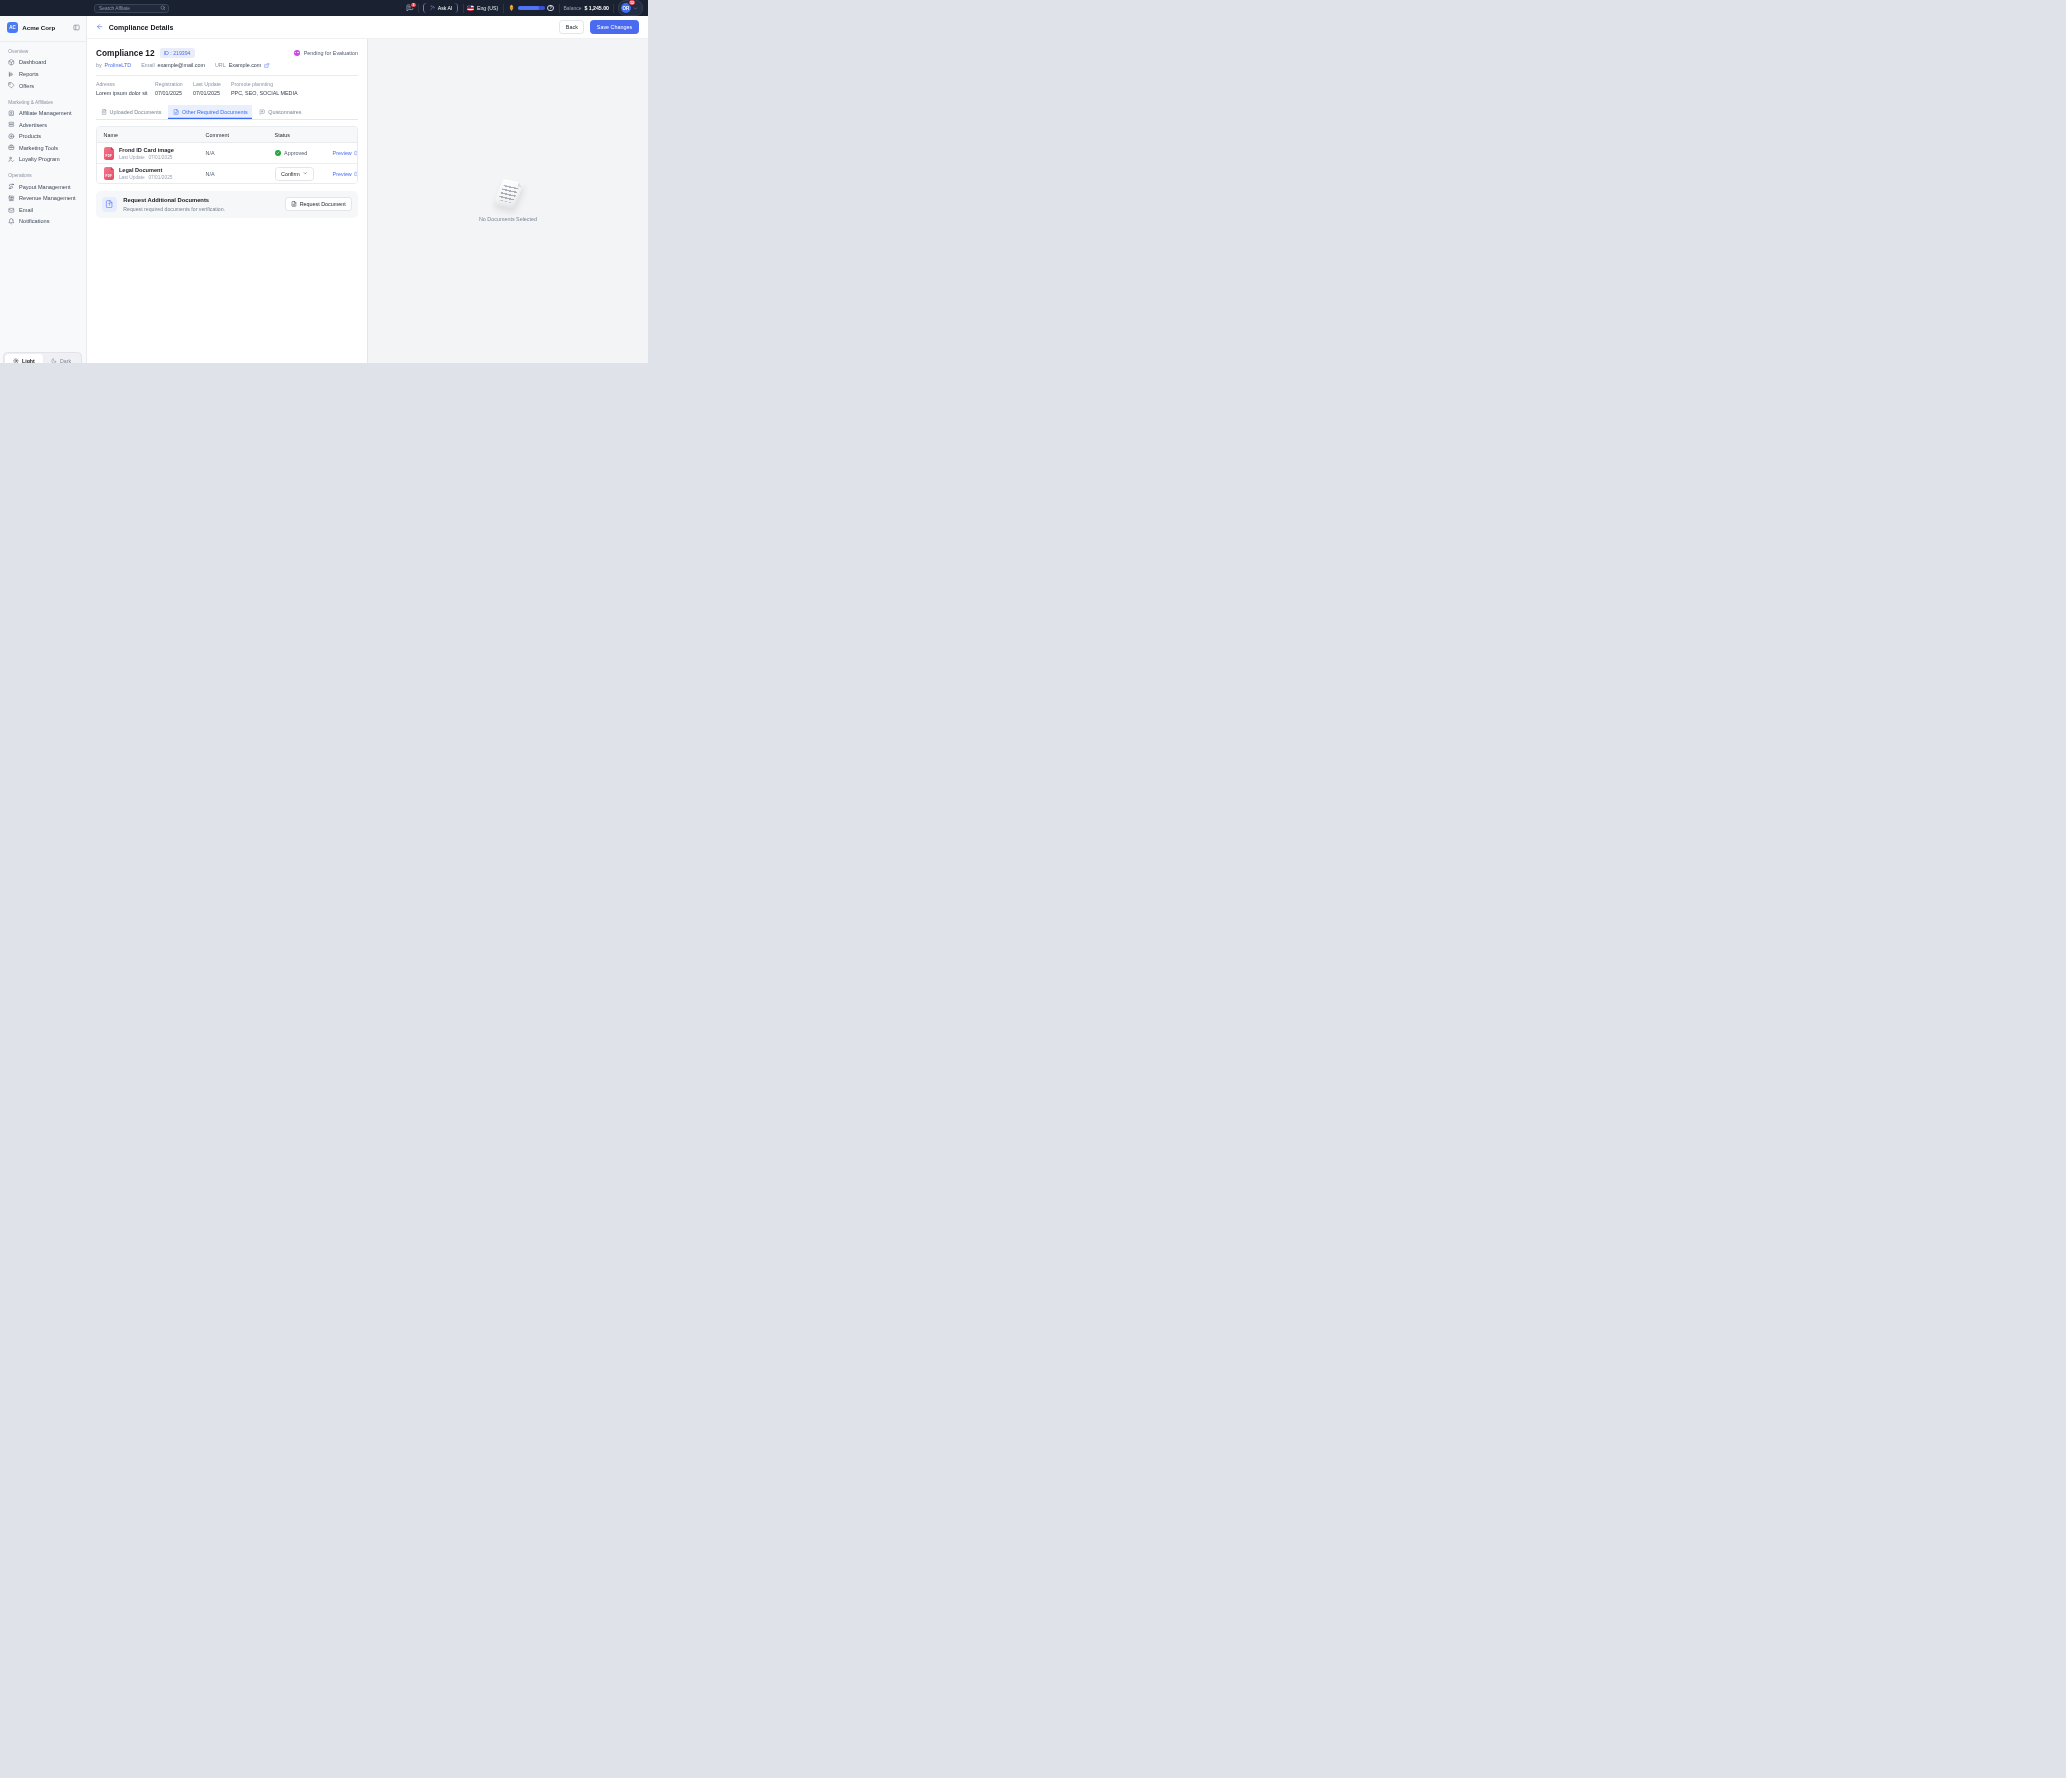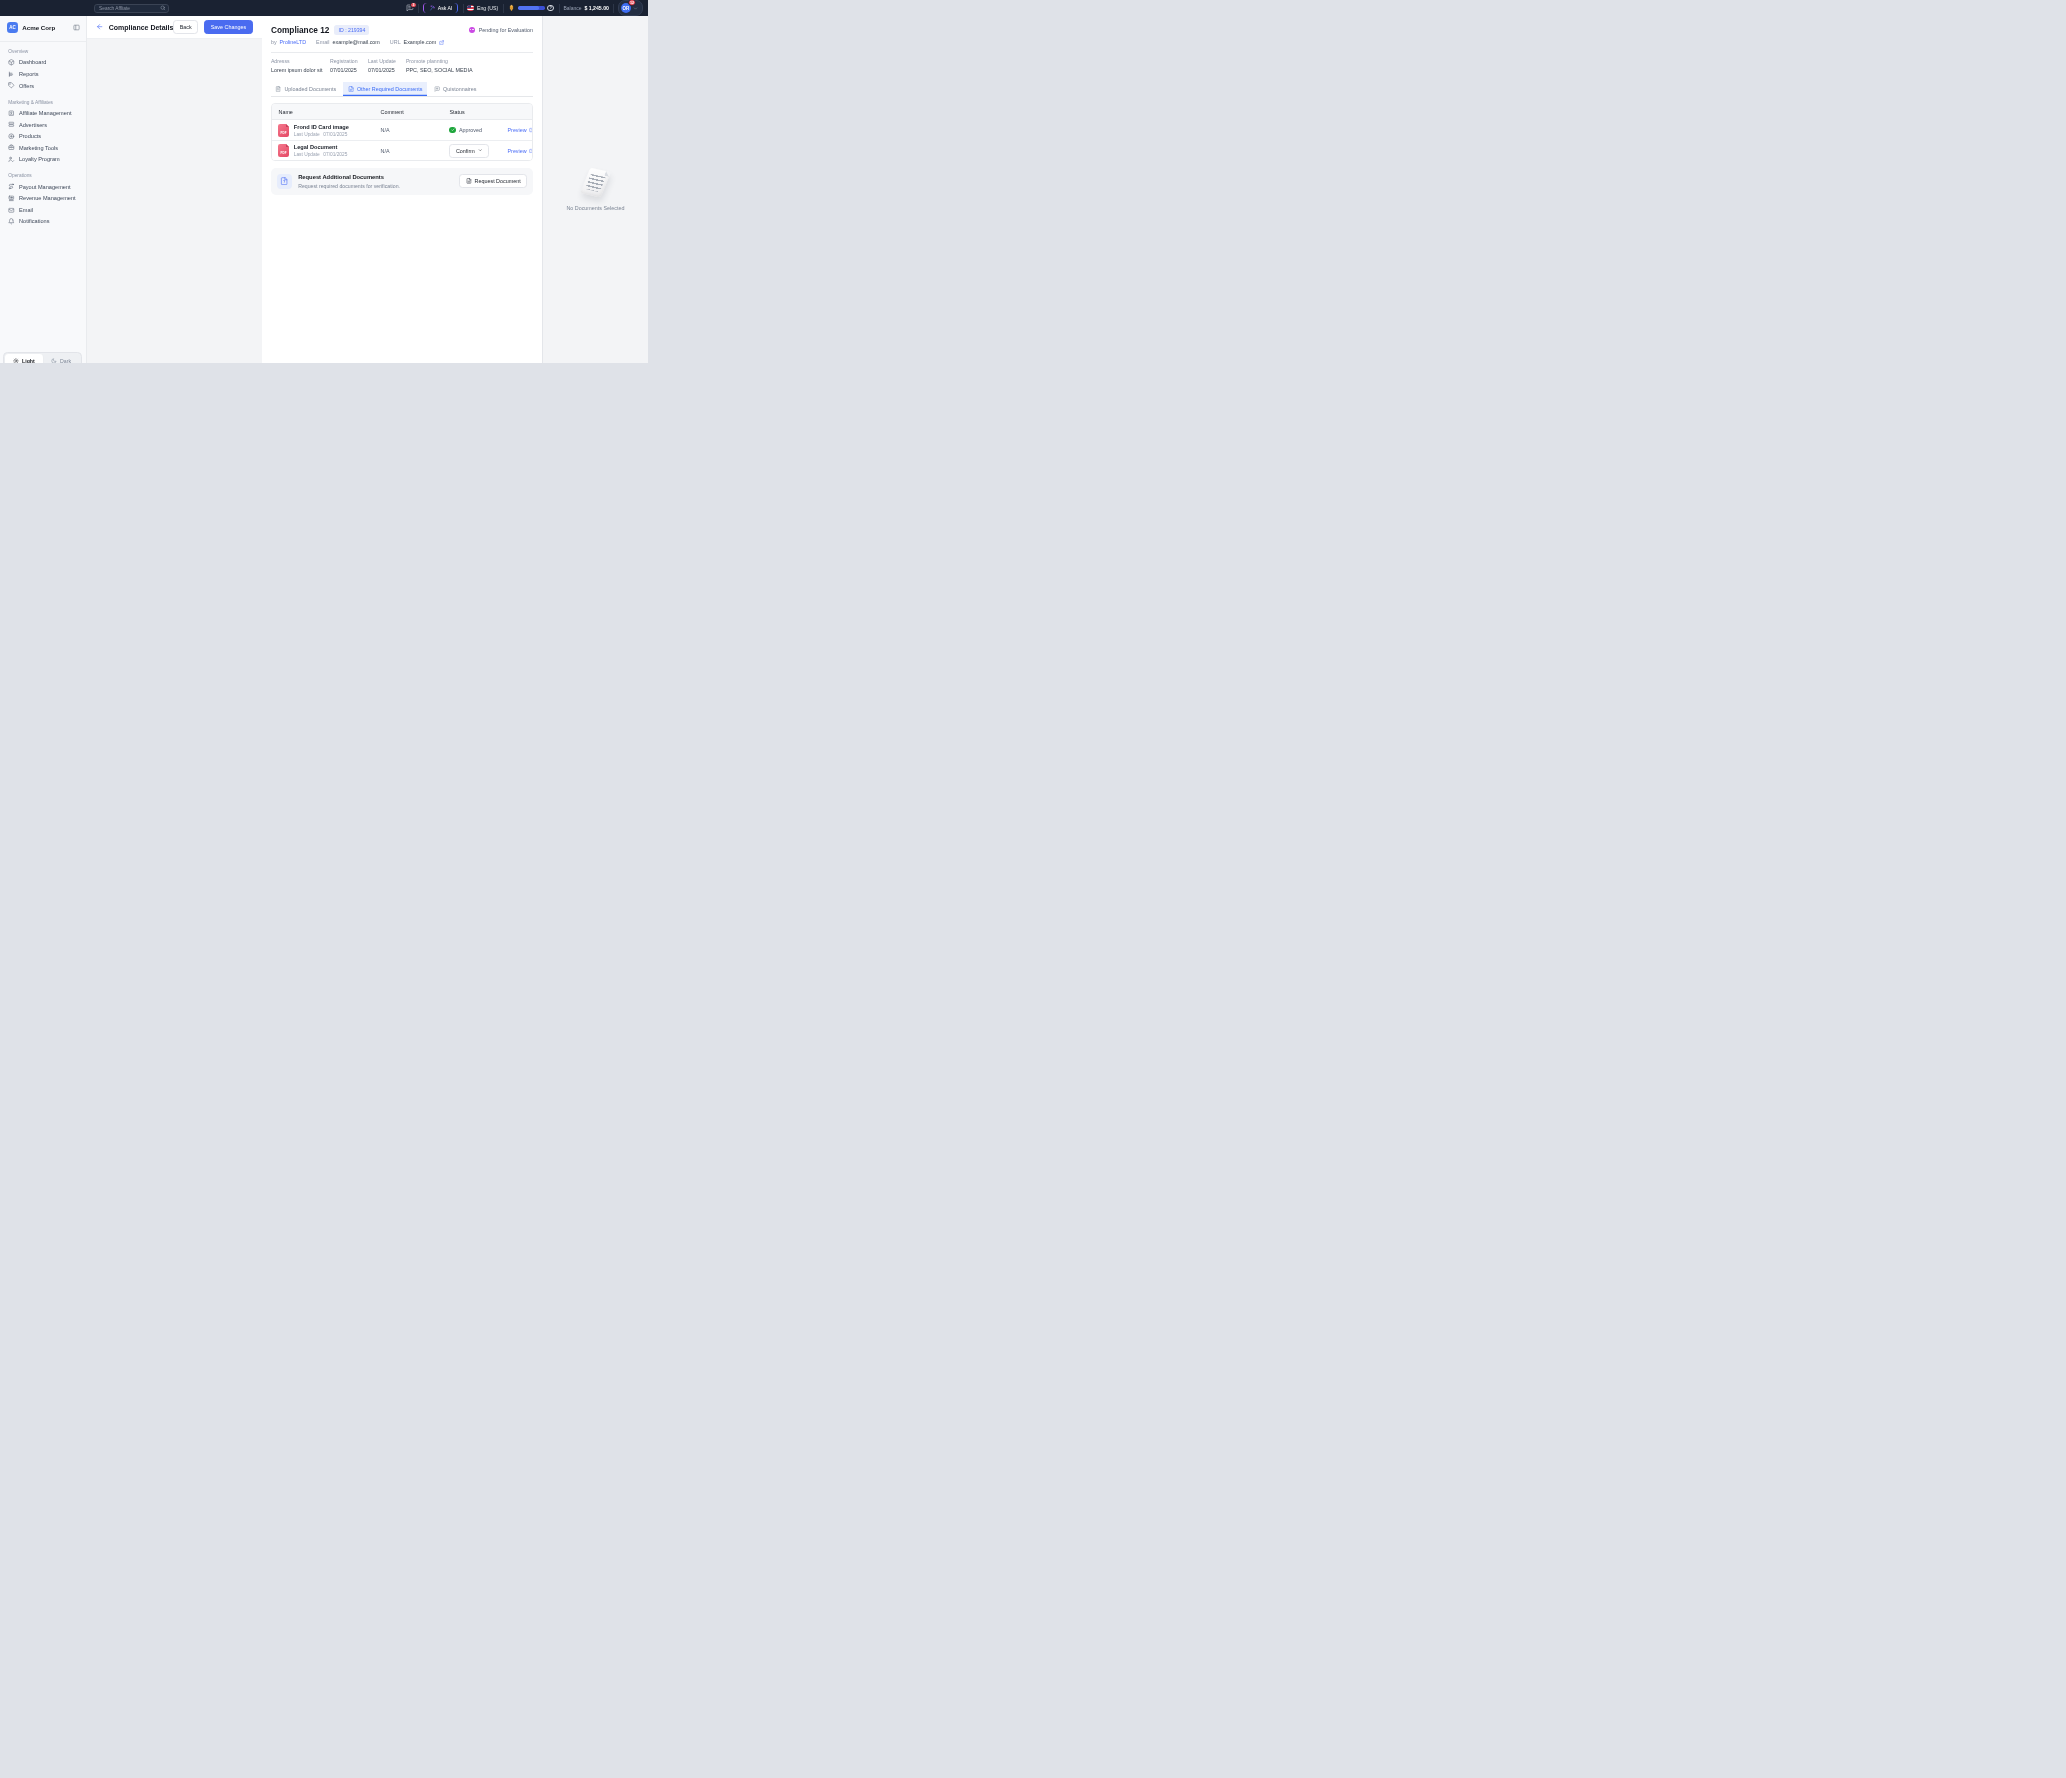--- a/index.html
+++ b/index.html
@@ -60,21 +60,21 @@
     color:#3e4859; cursor:pointer; }
   .nav-item .nic { color:#4b5568; display:flex; }
   .sec-gap { height:5px; }
   .theme { position:absolute; left:3.3px; right:4.1px; bottom:-5.8px; height:16.5px; background:#eef0f3;
     border:0.4px solid #e2e4e9; border-radius:4.5px; display:flex; padding:1.2px; }
   .seg { flex:1; display:flex; align-items:center; justify-content:center; gap:2.9px; font-size:5.2px;
     border-radius:3.3px; color:#7c8596; cursor:pointer; }
   .seg.active { background:#fff; color:#15181e; font-weight:700; box-shadow:0 0.4px 1.2px rgba(16,24,40,.10); }
 
   
-  .main { position:absolute; top:16px; left:87px; right:0; bottom:0; display:flex; }
+  .main { position:absolute; top:16px; left:87px; right:0; bottom:0; display:flex; flex-direction:column; }
   .main-header { height:23px; min-height:23px; background:#fff; display:flex; align-items:center;
     padding:0 9px; border-bottom:0.4px solid #eef0f3; }
   .back-arrow { color:#4a6cf7; display:flex; margin-right:5.4px; cursor:pointer; }
   .page-title { font-size:7px; font-weight:700; color:#14171f; }
   .hdr-actions { margin-left:auto; display:flex; align-items:center; gap:5.8px; }
   .btn { border-radius:3.3px; font-size:5.4px; font-family:"Liberation Sans",sans-serif; cursor:pointer;
     display:inline-flex; align-items:center; gap:2.9px; }
   .btn-secondary { background:#fff; border:0.4px solid #e3e5ea; color:#1d222b; padding:2.9px 5.4px; }
   .btn-primary { background:#4a6bf0; border:0.4px solid #4a6bf0; color:#fff; padding:2.9px 5.8px; }
 

